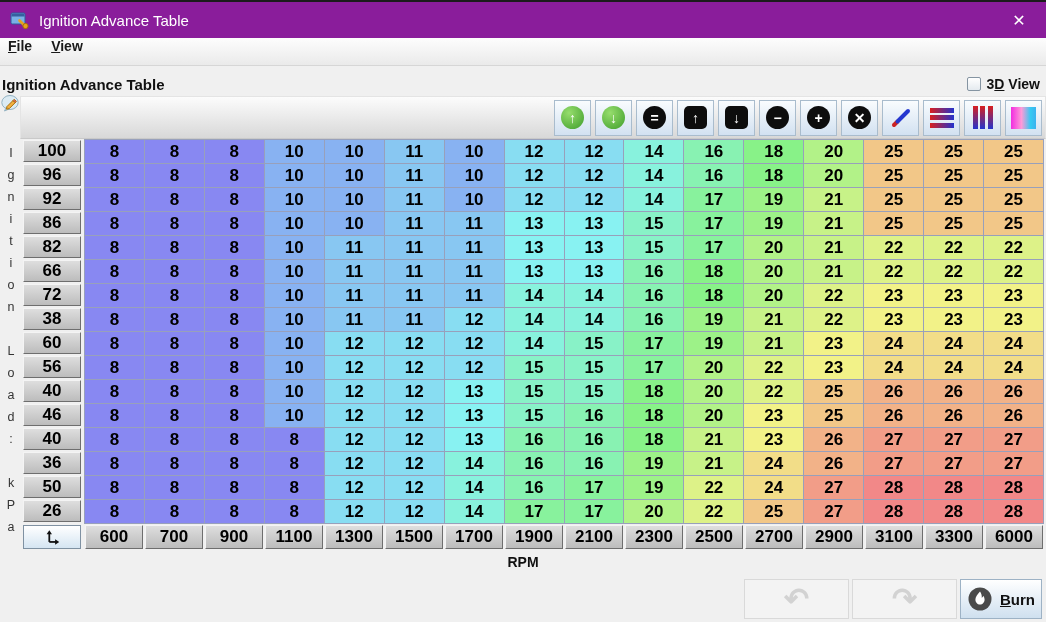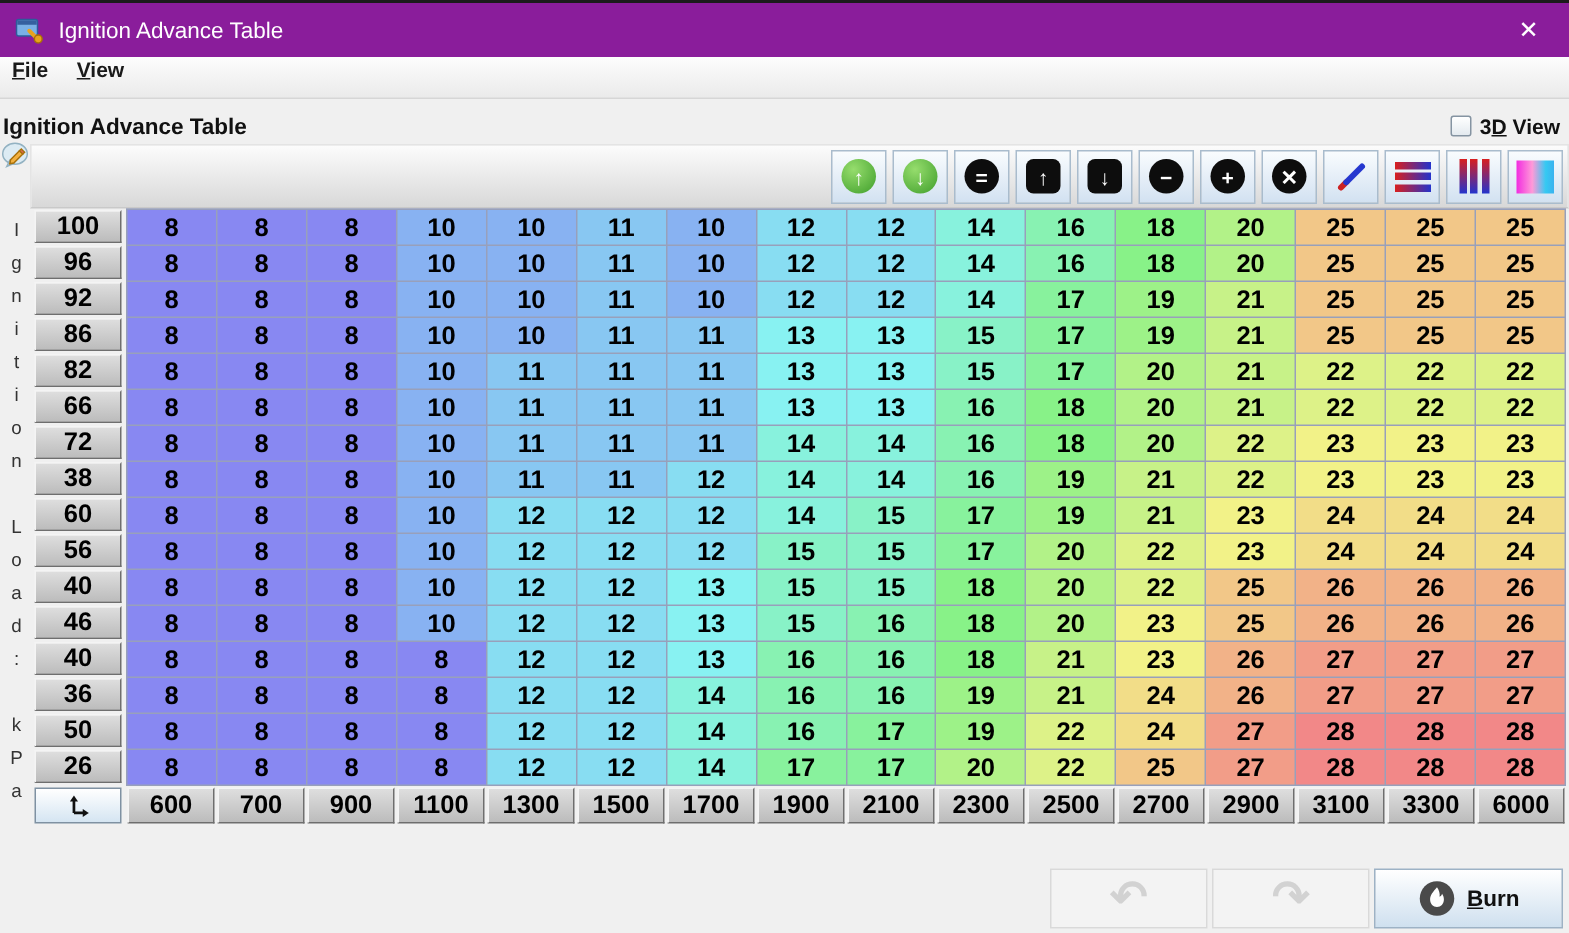--- a/index.html
+++ b/index.html
@@ -72,21 +72,21 @@
   .rpmrow { height:26px; display:flex; align-items:center; justify-content:center;
     font-weight:bold; font-size:14px; color:#111; }
 
   
   .footer { position:absolute; bottom:1px; left:0; right:0; height:44px;
     display:flex; align-items:center; justify-content:flex-end; gap:3px; padding-right:4px; }
   .fbtn { height:40px; display:flex; align-items:center; justify-content:center; gap:7px;
     font-size:15px; font-weight:bold; color:#111; }
   .fbtn.disabled { width:105px; background:#f3f3f3; border:1px solid #d9d9d9; }
   .fbtn.disabled .g { font-size:30px; color:#d2d2d2; font-weight:bold; line-height:1; }
-  .fbtn.blue { width:126px; background:linear-gradient(#ffffff,#cfe0ef); border:1px solid #9db2c5; }
+  .fbtn.blue { width:82px; background:linear-gradient(#ffffff,#cfe0ef); border:1px solid #9db2c5; }
   .fbtn.focus { border:1px solid #7d96ad; box-shadow:0 0 0 1px #c6d6e4 inset; }
 </style>
 </head>
 <body>
 
 <div class="win">
 
   <div class="titlebar">
     <svg class="appicon" viewBox="0 0 20 20">
       <rect x="1" y="3" width="14" height="11" rx="1.5" fill="#7ab0e6" stroke="#2d5d9c"></rect>
@@ -477,20 +477,21 @@
             <div class="colhdr">2700</div>
             <div class="colhdr">2900</div>
             <div class="colhdr">3100</div>
             <div class="colhdr">3300</div>
             <div class="colhdr">6000</div>
           </div>
       </div>
     </div>
   </div>
 
+  <div class="rpmrow">RPM</div>
 
   <div class="footer">
     <button class="fbtn disabled">
         <span class="g">↶</span>
       </button>
     <button class="fbtn disabled">
         <span class="g">↷</span>
       </button>
     <button class="fbtn blue">
       <svg width="26" height="26" viewBox="0 0 26 26">

